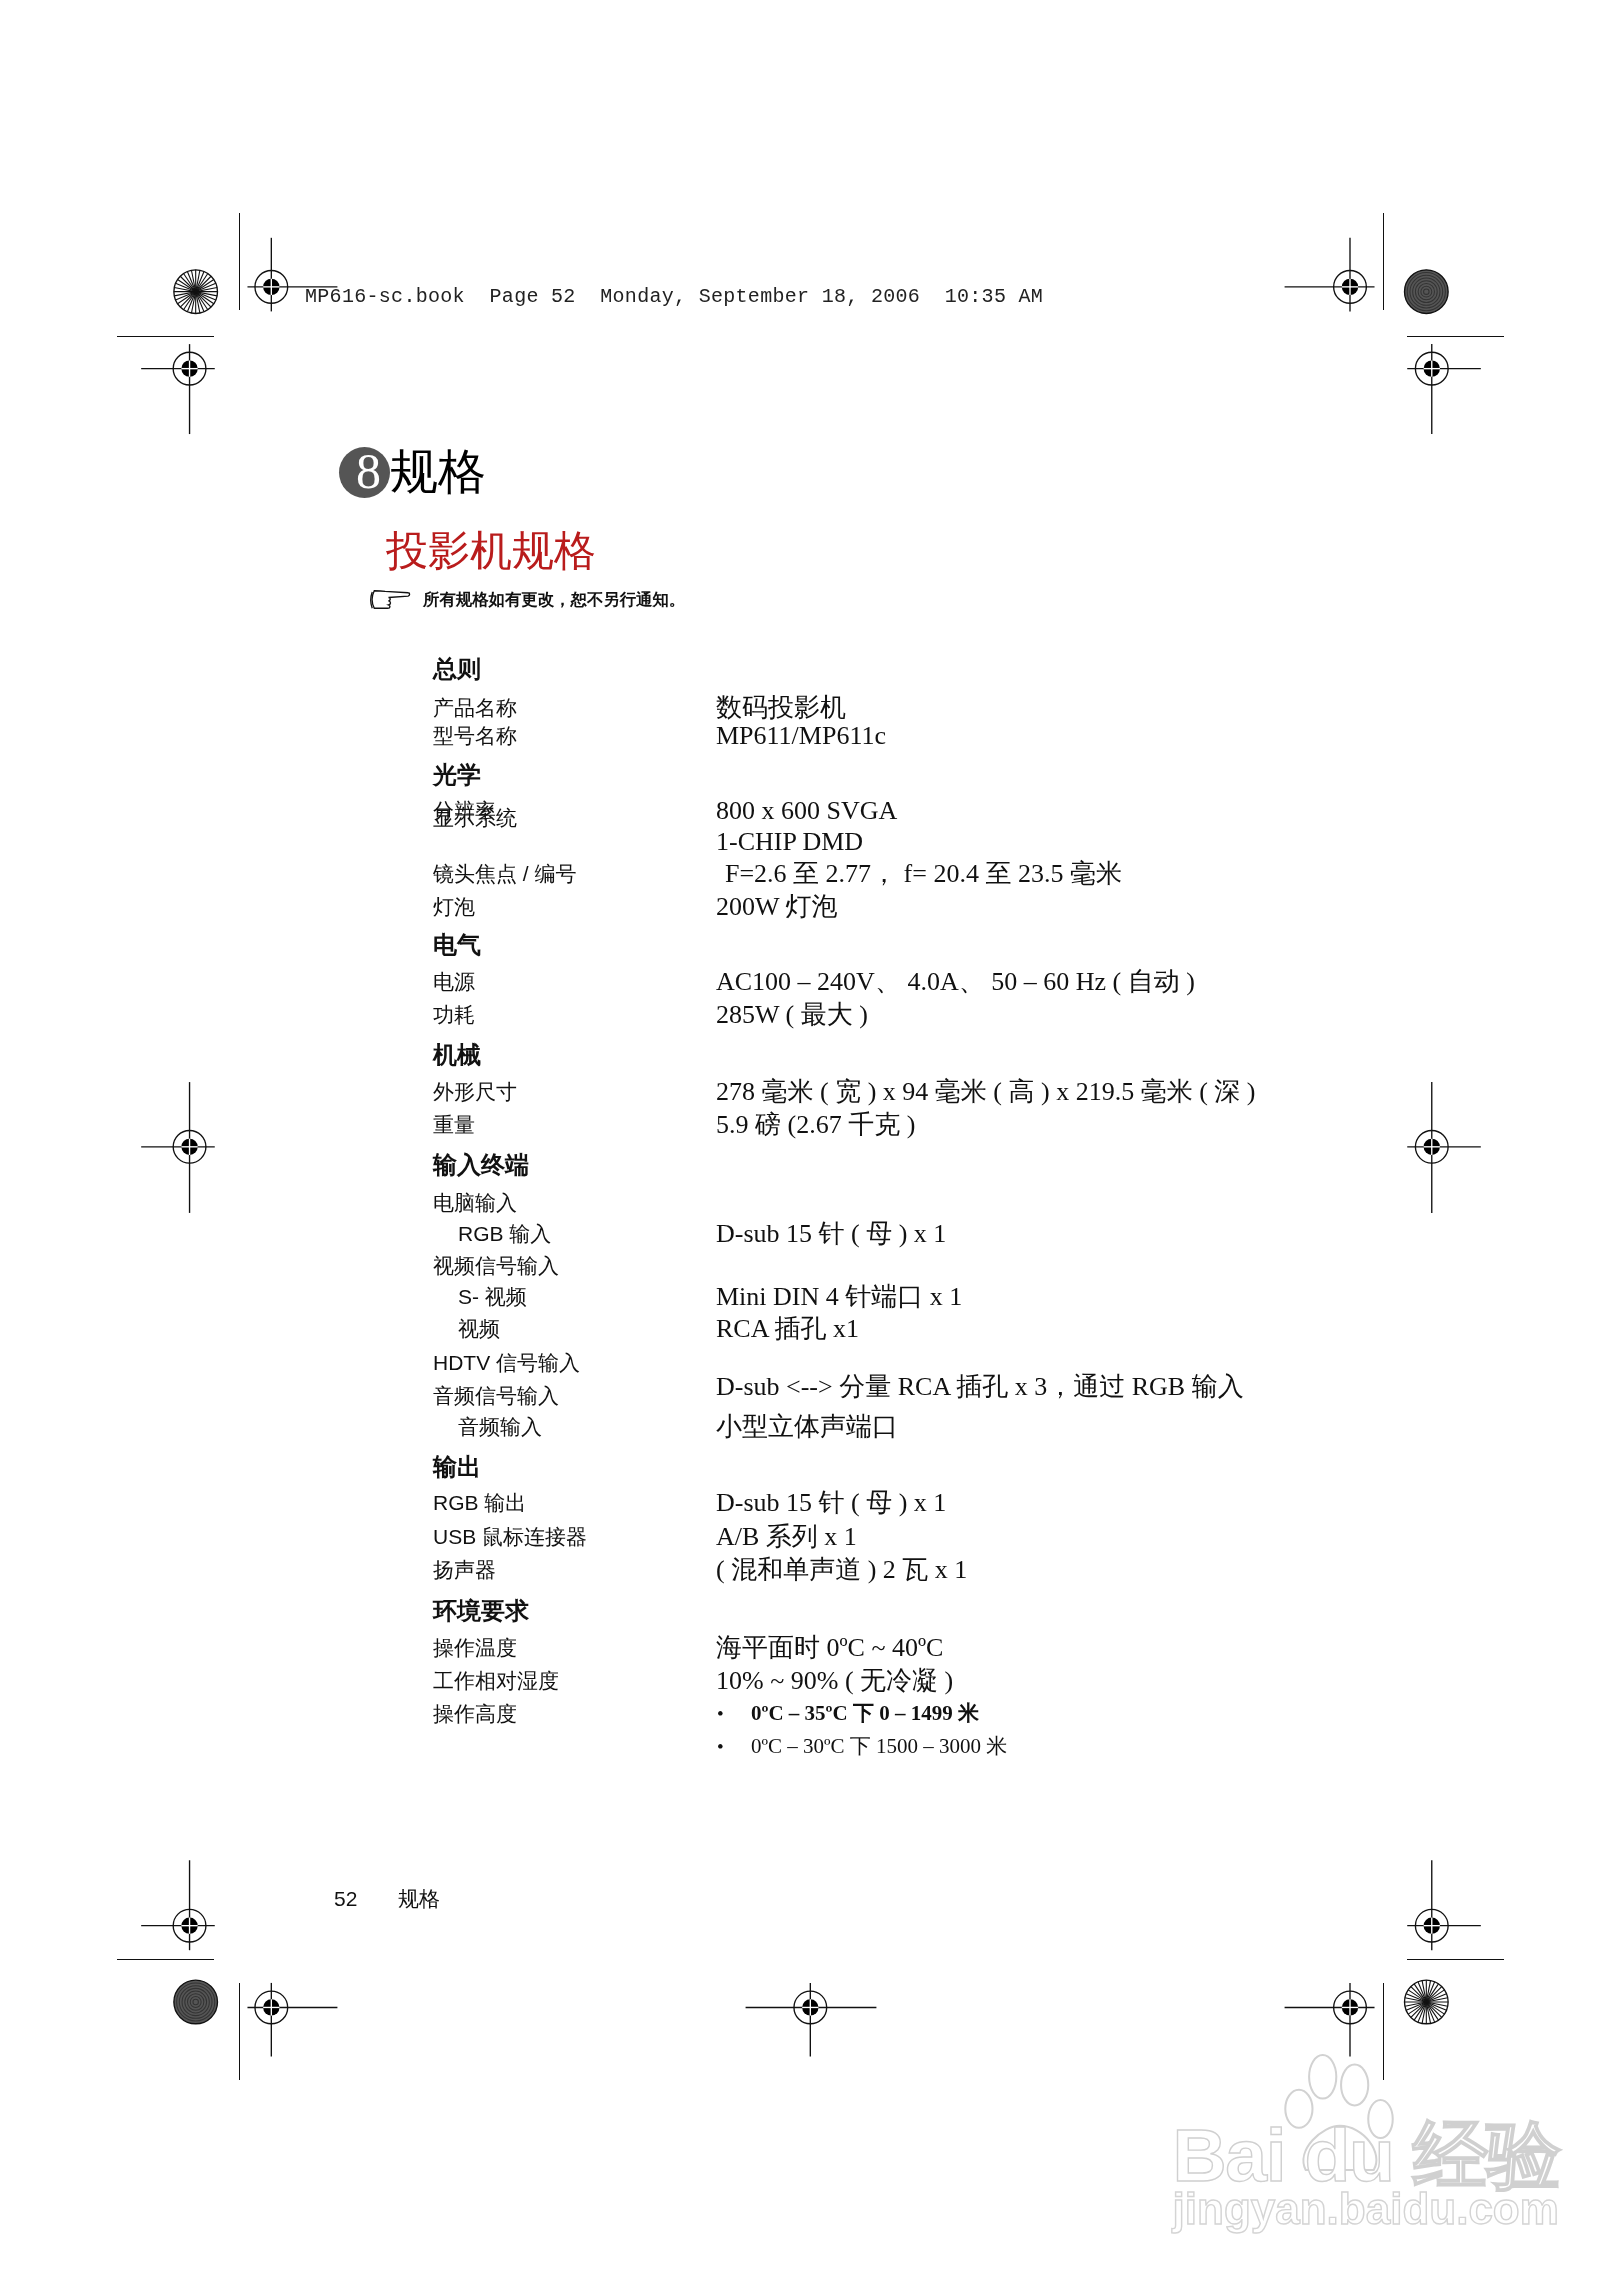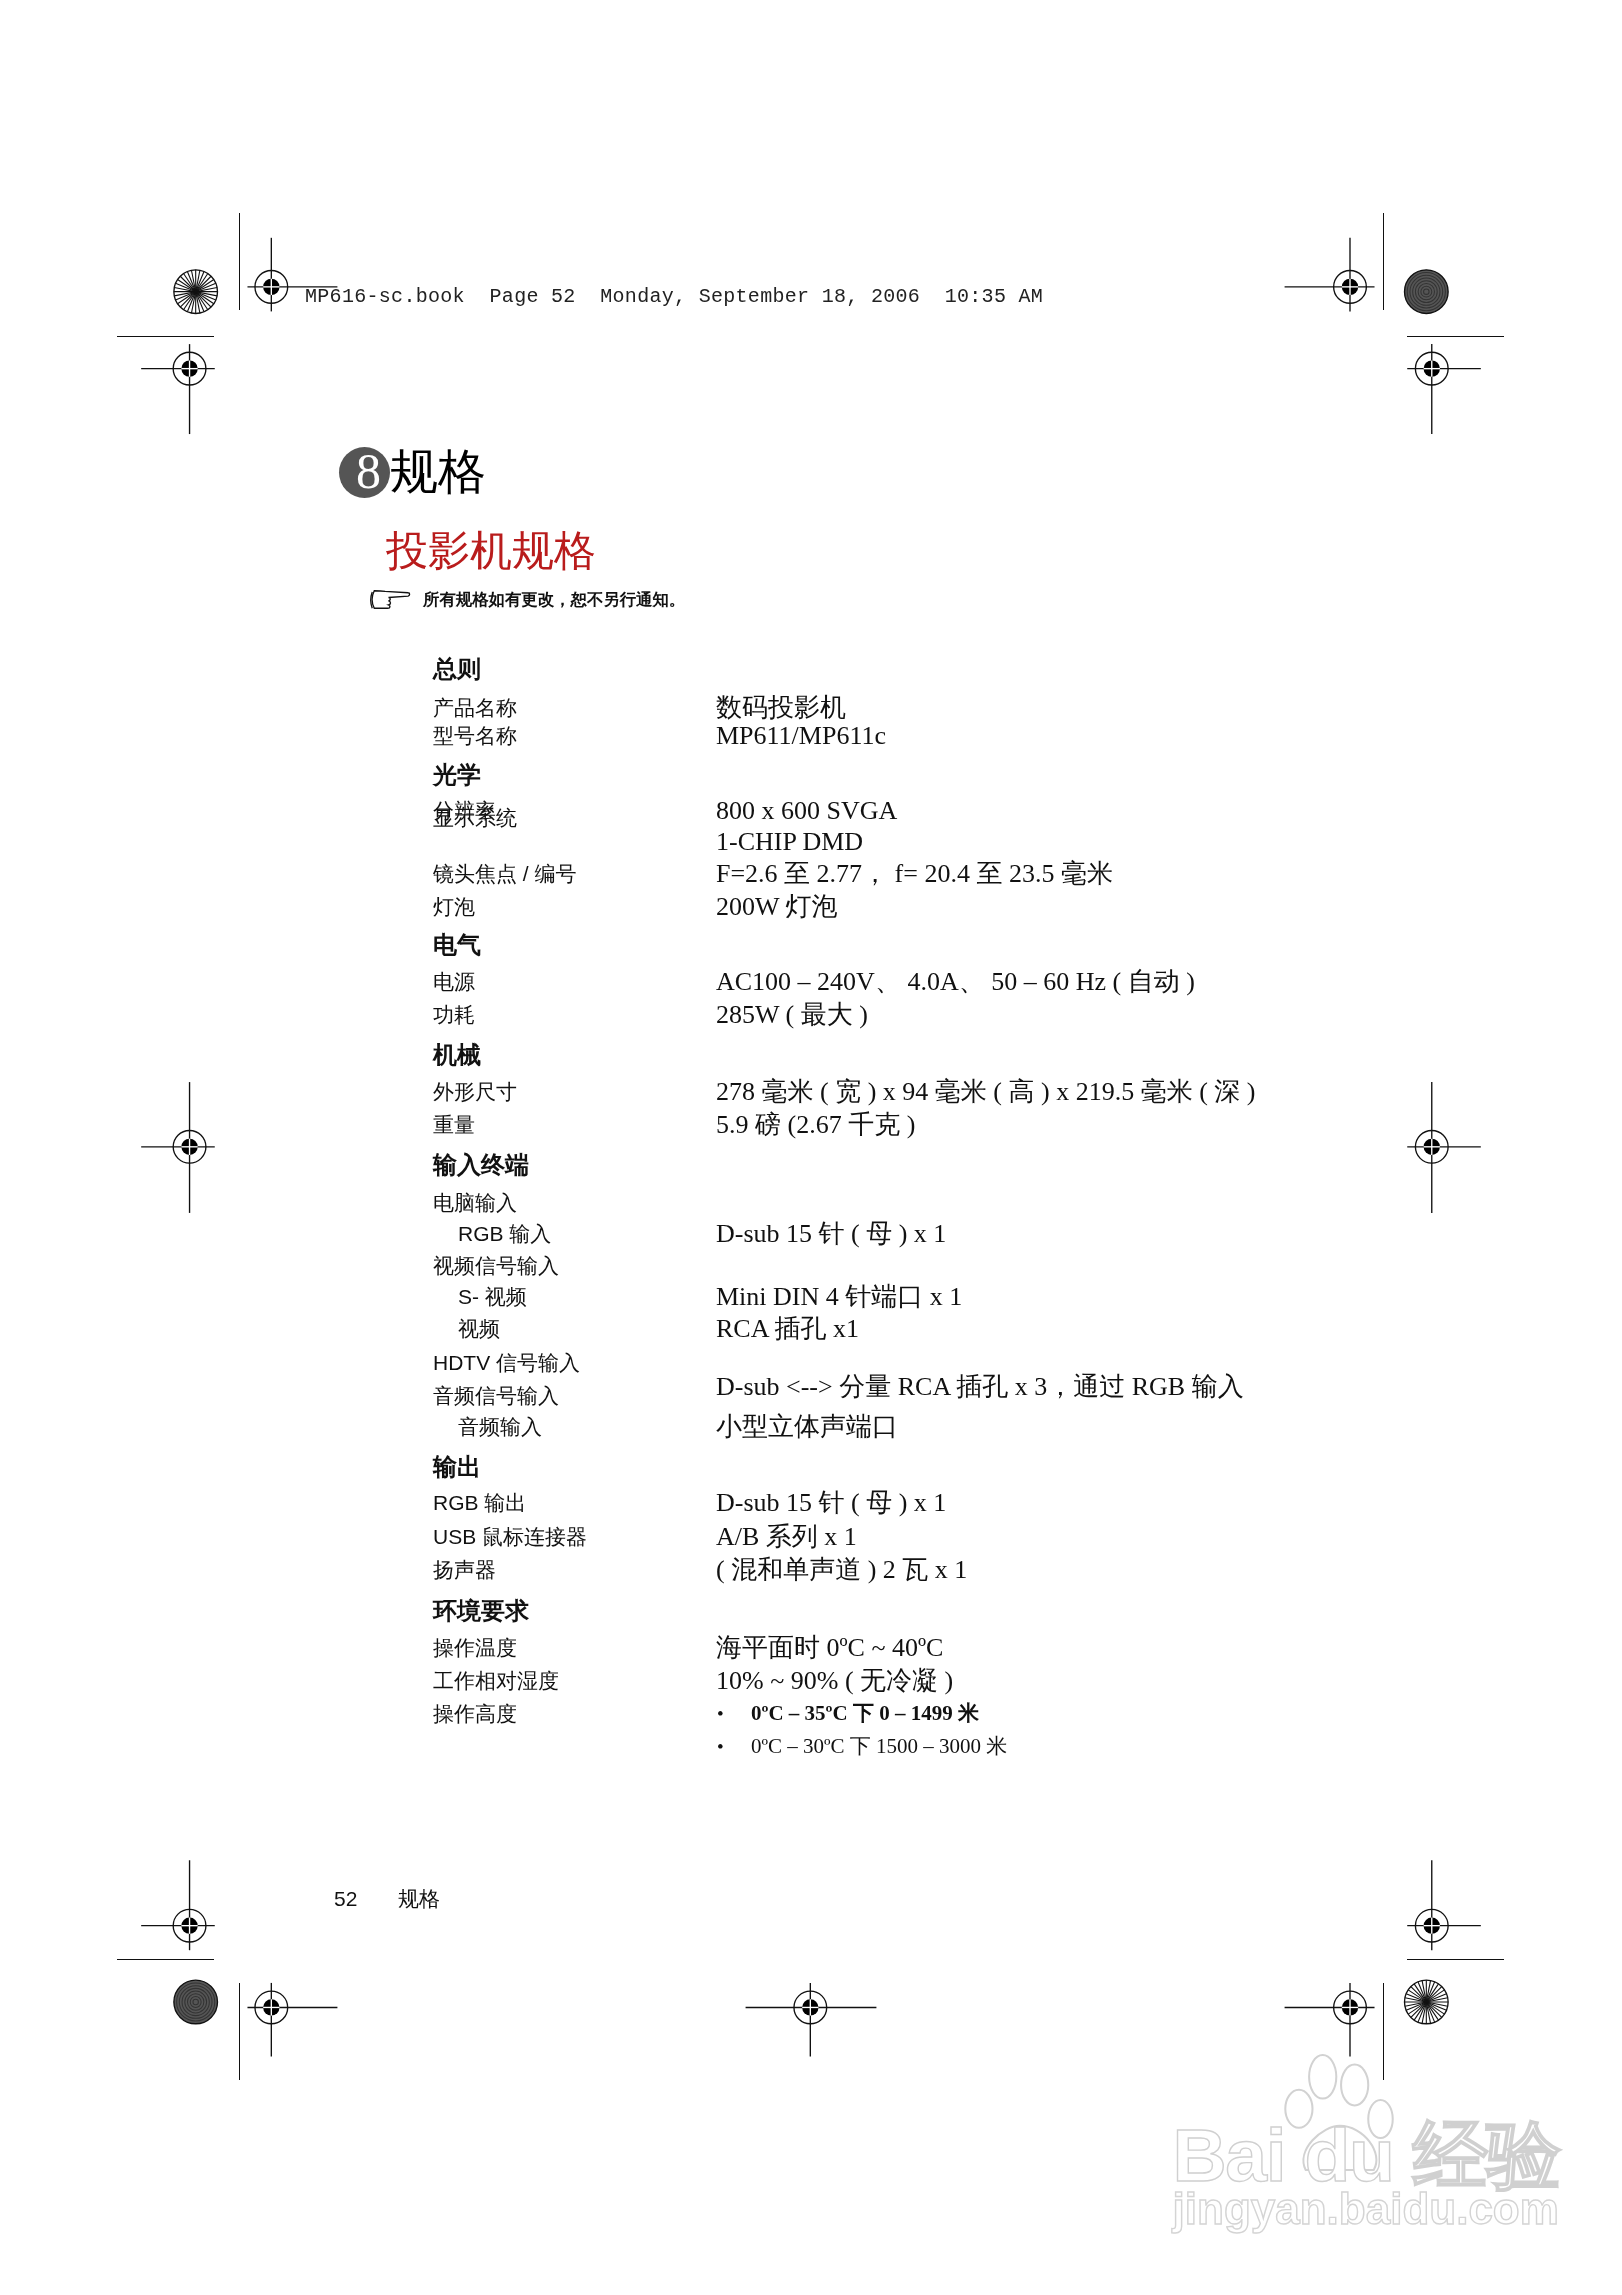--- a/index.html
+++ b/index.html
@@ -186,21 +186,21 @@
   <div class="val sans" style="top:694px;">数码投影机</div>
   <div class="lbl sans" style="top:722px;">型号名称</div>
   <div class="val serif" style="top:722px;">MP611/MP611c</div>
 
   <div class="grp sans" style="top:760px;">光学</div>
   <div class="lbl sans" style="top:797px;">分辨率</div>
   <div class="val serif" style="top:797px;">800 x 600 SVGA</div>
   <div class="lbl sans" style="top:804px;">显示系统</div>
   <div class="val serif" style="top:828px;">1-CHIP DMD</div>
   <div class="lbl sans" style="top:860px;">镜头焦点 / 编号</div>
-  <div class="val serif" style="top:860px;">F=2.6 至 2.77， f= 20.4 至 23.5 毫米</div>
+  <div class="val serif" style="top:860px;margin-left:9px;">F=2.6 至 2.77， f= 20.4 至 23.5 毫米</div>
   <div class="lbl sans" style="top:893px;">灯泡</div>
   <div class="val serif" style="top:893px;">200W 灯泡</div>
 
   <div class="grp sans" style="top:930px;">电气</div>
   <div class="lbl sans" style="top:968px;">电源</div>
   <div class="val serif" style="top:968px;">AC100 – 240V、 4.0A、 50 – 60 Hz ( 自动 )</div>
   <div class="lbl sans" style="top:1001px;">功耗</div>
   <div class="val serif" style="top:1001px;">285W ( 最大 )</div>
 
   <div class="grp sans" style="top:1040px;">机械</div>

